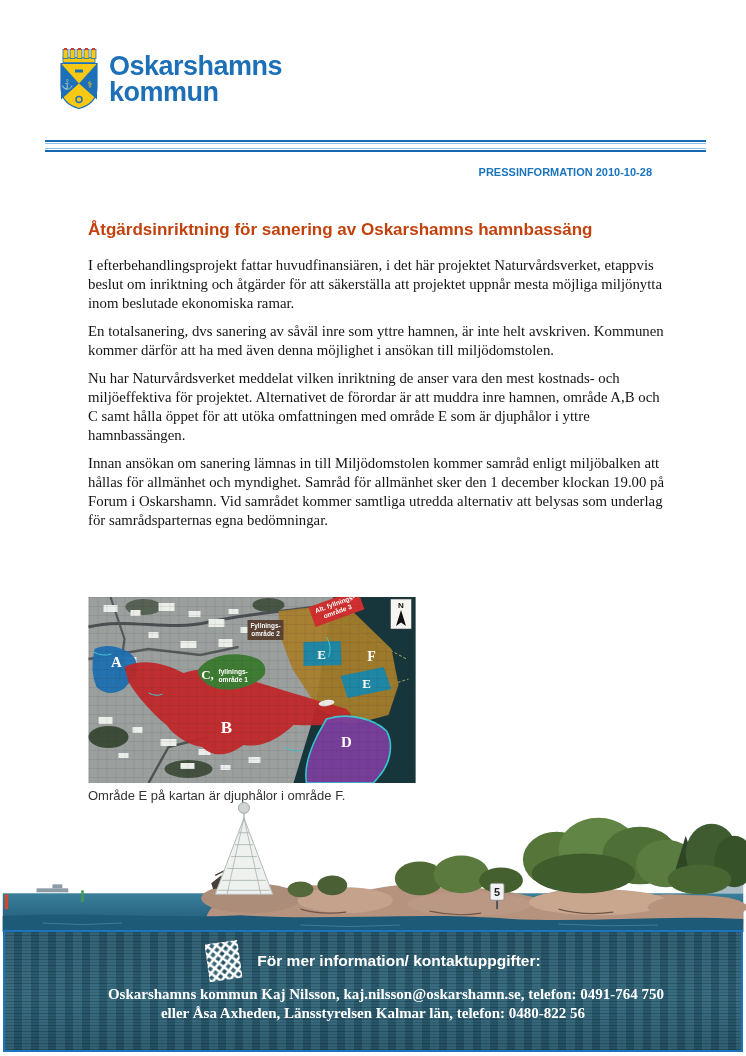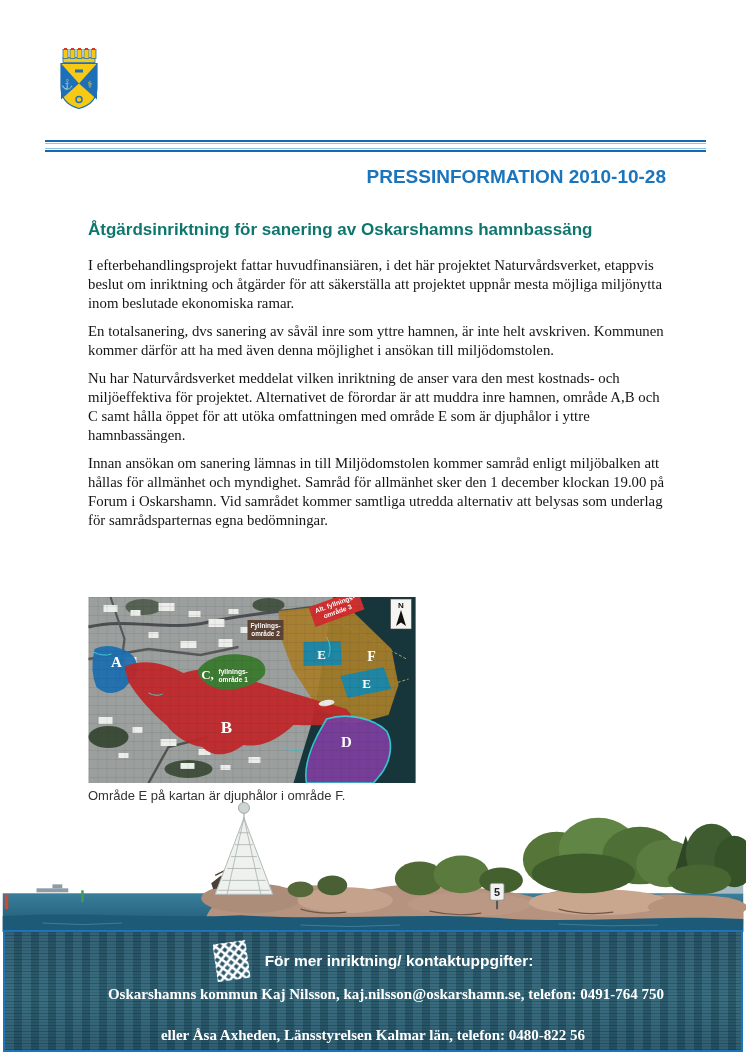--- a/index.html
+++ b/index.html
@@ -12,26 +12,26 @@
   .logo-text{margin-left:8px;margin-top:6px;color:#1d70b7;font-weight:bold;
              font-size:27px;line-height:26px;letter-spacing:-0.5px;}
 
   
   .rule-group{position:absolute;left:45px;right:40px;top:140px;}
   .rule-group .d2{height:2px;background:#1768b2;}
   .rule-group .d1{height:1px;background:#8fc2e8;}
   .rule-group .gap1{height:1px;}
   .rule-group .gap4{height:4px;}
 
-  .press-label{position:absolute;top:166px;right:80px;color:#1b75bc;
-               font-weight:bold;font-size:19px;}
+  .press-label{position:absolute;top:166px;right:94px;color:#1b75bc;
+               font-weight:bold;font-size:11px;}
 
   
   .article{position:absolute;left:88px;top:220px;width:582px;color:#141414;}
-  .article h1{font-size:17px;font-weight:bold;margin:0 0 16px 0;color:#0f766e;
+  .article h1{font-size:17px;font-weight:bold;margin:0 0 16px 0;color:#c2410c;
               font-family:"Liberation Sans",sans-serif;}
   .article p{font-family:"Liberation Serif",serif;font-size:14.8px;line-height:19px;
              margin:0 0 9px 0;}
 
   
   .map{position:absolute;left:88px;top:597px;width:328px;height:186px;}
   .map svg{display:block;}
   .map-caption{position:absolute;left:88px;top:788px;font-size:13px;color:#333;}
 
   
@@ -44,21 +44,21 @@
           background-image:
             repeating-linear-gradient(0deg, rgba(8,28,38,.28) 0 1px, rgba(255,255,255,0) 1px 3px, rgba(0,0,0,.10) 3px 4px, rgba(255,255,255,0) 4px 6px),
             repeating-linear-gradient(90deg, rgba(255,255,255,.05) 0 9px, rgba(0,0,0,.10) 9px 17px),
             linear-gradient(180deg,#2a5a6e 0%,#2f6579 55%,#26566a 100%);}
   .footer-row1{display:flex;justify-content:center;align-items:center;margin-top:8px;}
   .footer-row1 .net{margin-right:14px;}
   .footer-heading{font-size:15.5px;font-weight:bold;}
   .footer-line{font-family:"Liberation Serif",serif;font-weight:bold;font-size:15px;
                text-align:center;}
   .footer-line.l2{margin-top:4px;padding-left:26px;}
-  .footer-line.l3{margin-top:24px;}
+  .footer-line.l3{margin-top:2px;}
   .footer-line .email{color:#fff;text-decoration:none;}
 
   
   .map text.big{font-family:"Liberation Serif",serif;font-weight:bold;fill:#fff;}
   .map text.small{font-family:"Liberation Sans",sans-serif;font-weight:bold;fill:#fff;}
 </style>
 </head>
 <body>
 
 <div id="page">
@@ -81,20 +81,24 @@
       </g>
 
       <path d="M4,16 L40,16 L40,40 C40,52 33,58 22,61 C11,58 4,52 4,40 Z" fill="#f7c915" stroke="#1d70b7" stroke-width="1.2"></path>
       <path d="M4,16 L22,36 L4,52 Z" fill="#1d70b7"></path>
       <path d="M40,16 L22,36 L40,52 Z" fill="#1d70b7"></path>
       <text x="11" y="40" text-anchor="middle" font-size="10" fill="#f7c915">⚓</text>
       <text x="33" y="40" text-anchor="middle" font-size="10" fill="#f7c915">⚕</text>
       <rect x="18" y="22" width="8" height="3" fill="#1d70b7"></rect>
       <circle cx="22" cy="52" r="3" fill="none" stroke="#1d70b7" stroke-width="1.5"></circle>
     </svg>
+    <div class="logo-text">
+      <div>Oskarshamns</div>
+      <div>kommun</div>
+    </div>
   </div>
 
   <div class="rule-group">
     <div class="d2"></div>
       <div class="gap1"></div>
       <div class="d1"></div>
     <div class="gap4"></div>
     <div class="d1"></div>
       <div class="gap1"></div>
       <div class="d2"></div>
@@ -288,19 +292,19 @@
   <div class="footer">
     <div class="footer-row1">
       <svg class="net" width="38" height="42" viewBox="0 0 38 42">
         <defs>
           <pattern id="net" width="9" height="9" patternUnits="userSpaceOnUse">
             <path d="M0,0 L9,9 M9,0 L0,9" stroke="#ffffff" stroke-width="2.6"></path>
           </pattern>
         </defs>
         <rect x="2" y="2" width="33" height="38" fill="url(#net)" transform="rotate(-8 19 21)"></rect>
       </svg>
-      <span class="footer-heading">För mer inriktning/ kontaktuppgifter:</span>
+      <span class="footer-heading">För mer information/ kontaktuppgifter:</span>
     </div>
     <div class="footer-line l2"><span>Oskarshamns kommun Kaj Nilsson, </span><span class="email">kaj.nilsson@oskarshamn.se</span><span>,  telefon: 0491-764 750</span></div>
     <div class="footer-line l3">eller Åsa Axheden, Länsstyrelsen Kalmar län, telefon: 0480-822 56</div>
   </div>
 
 </div>
 
 </body></html>

